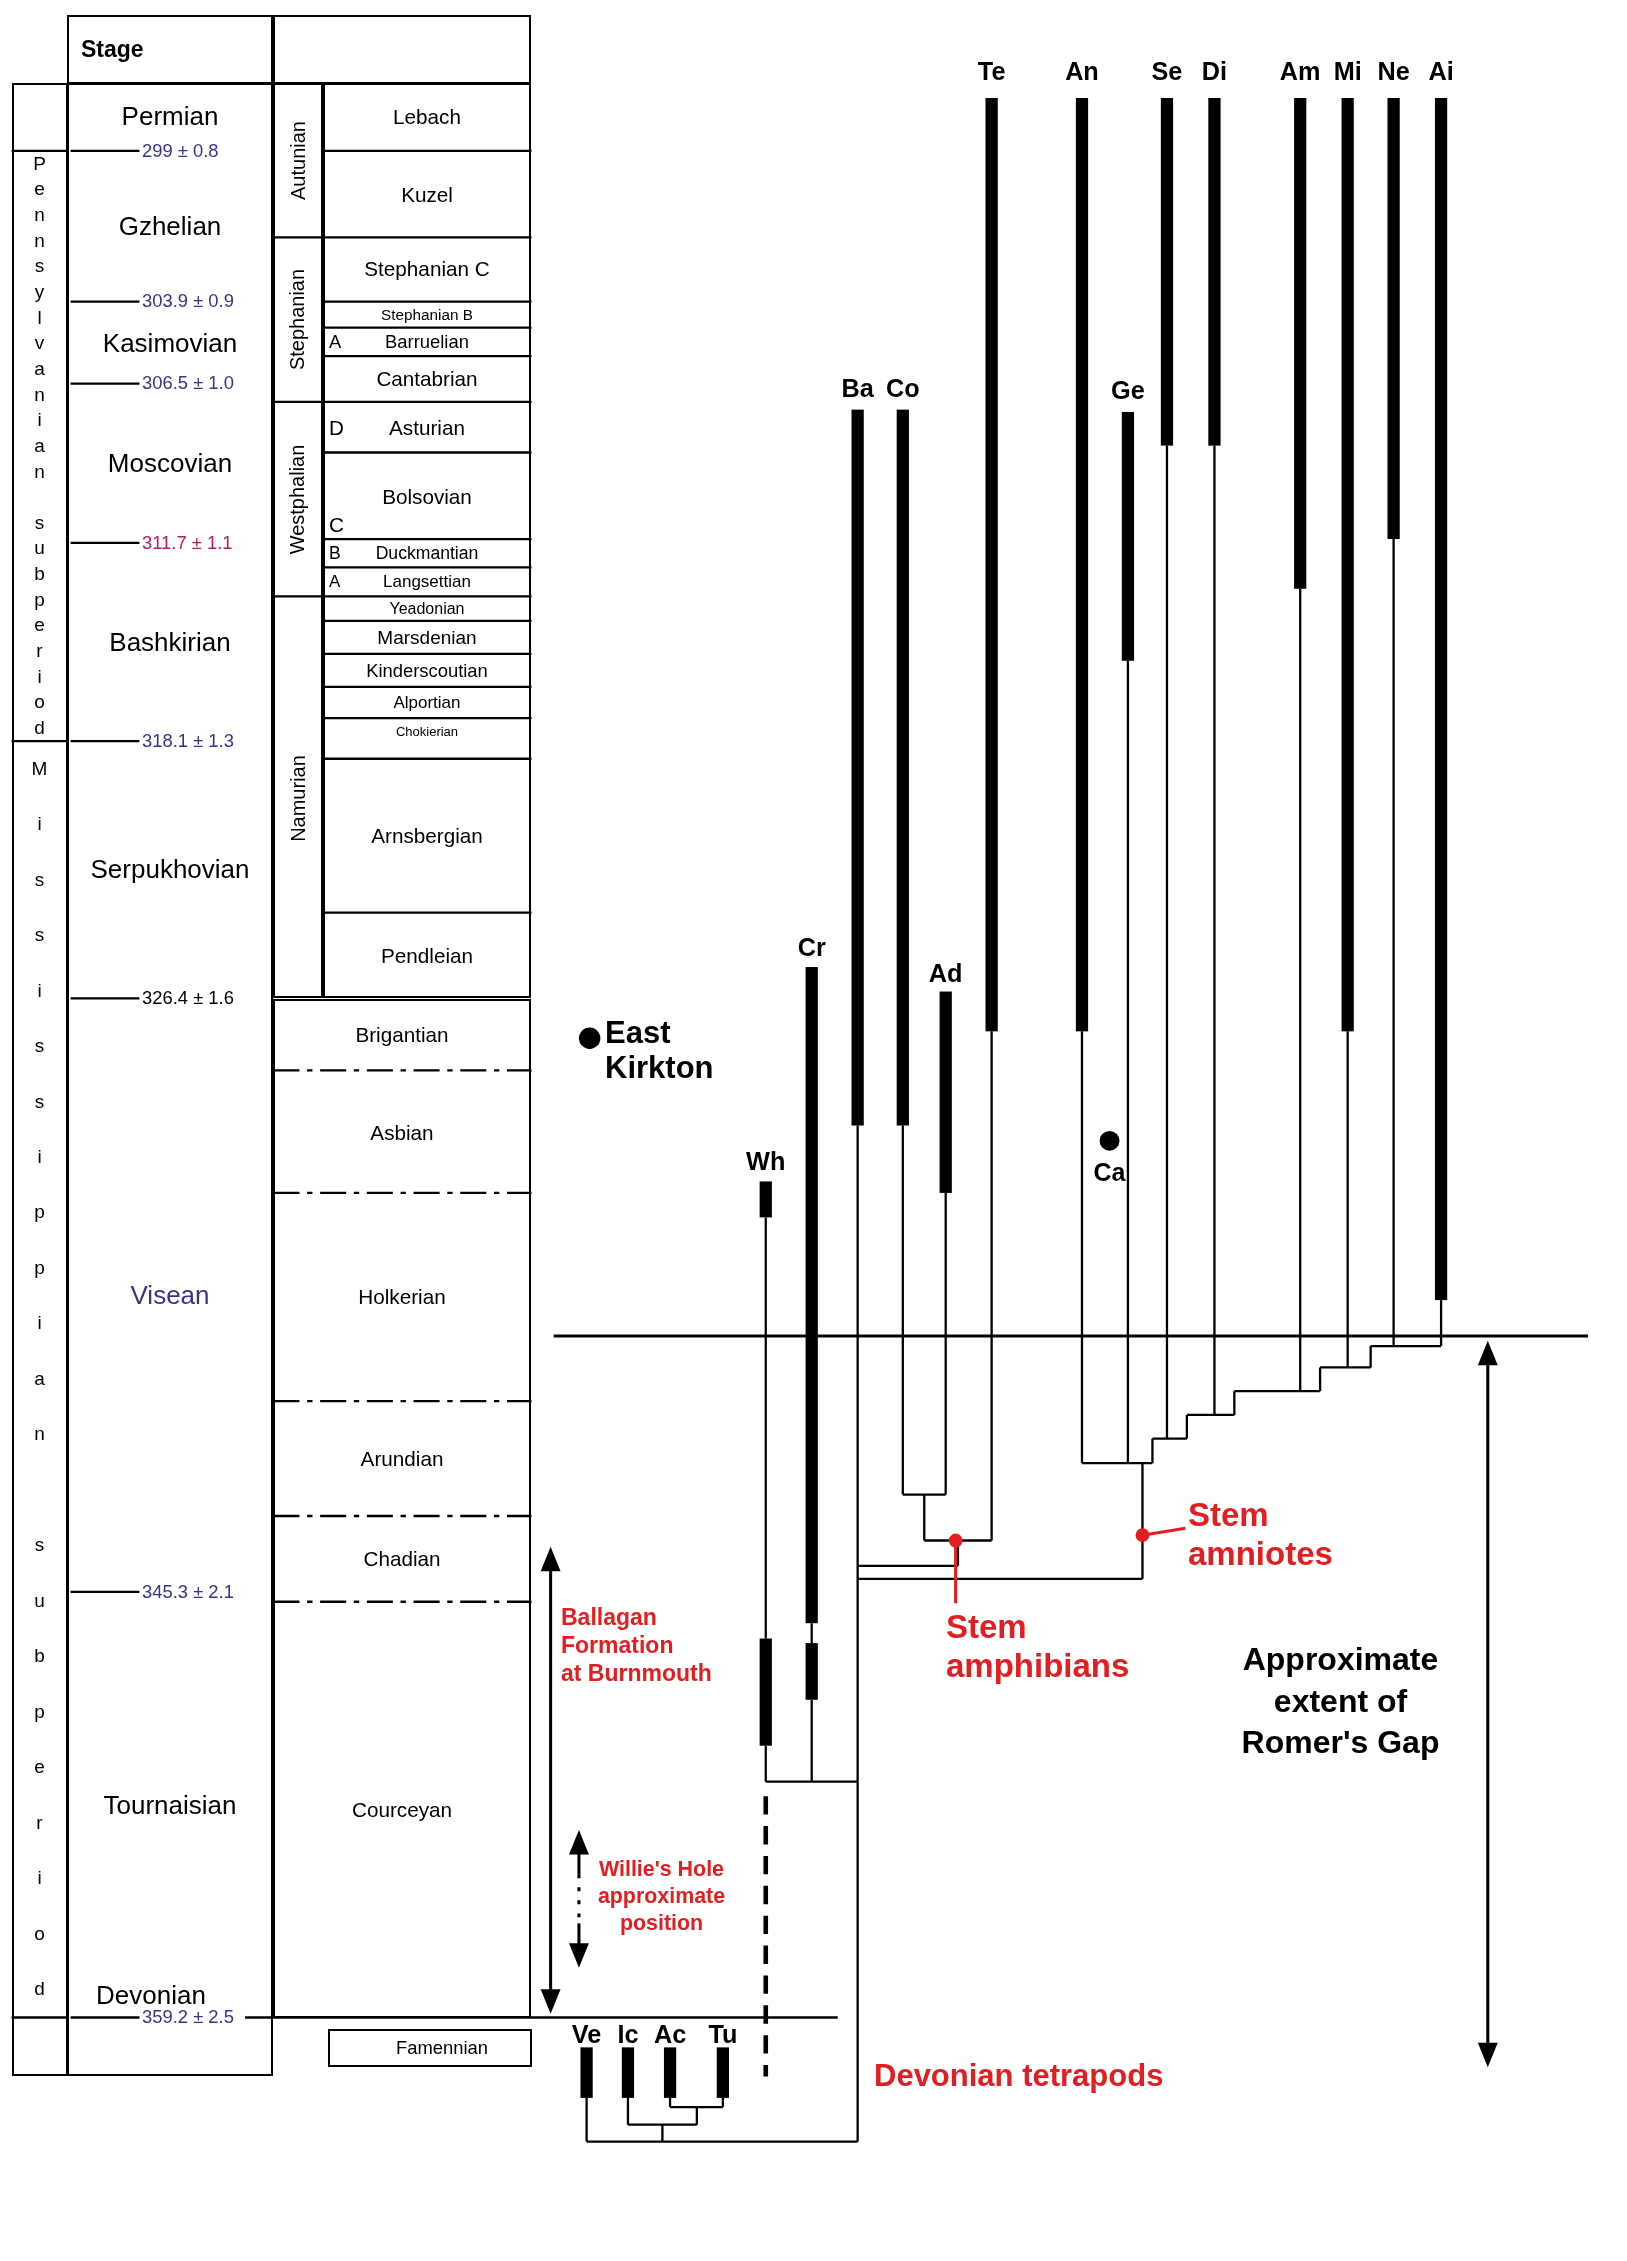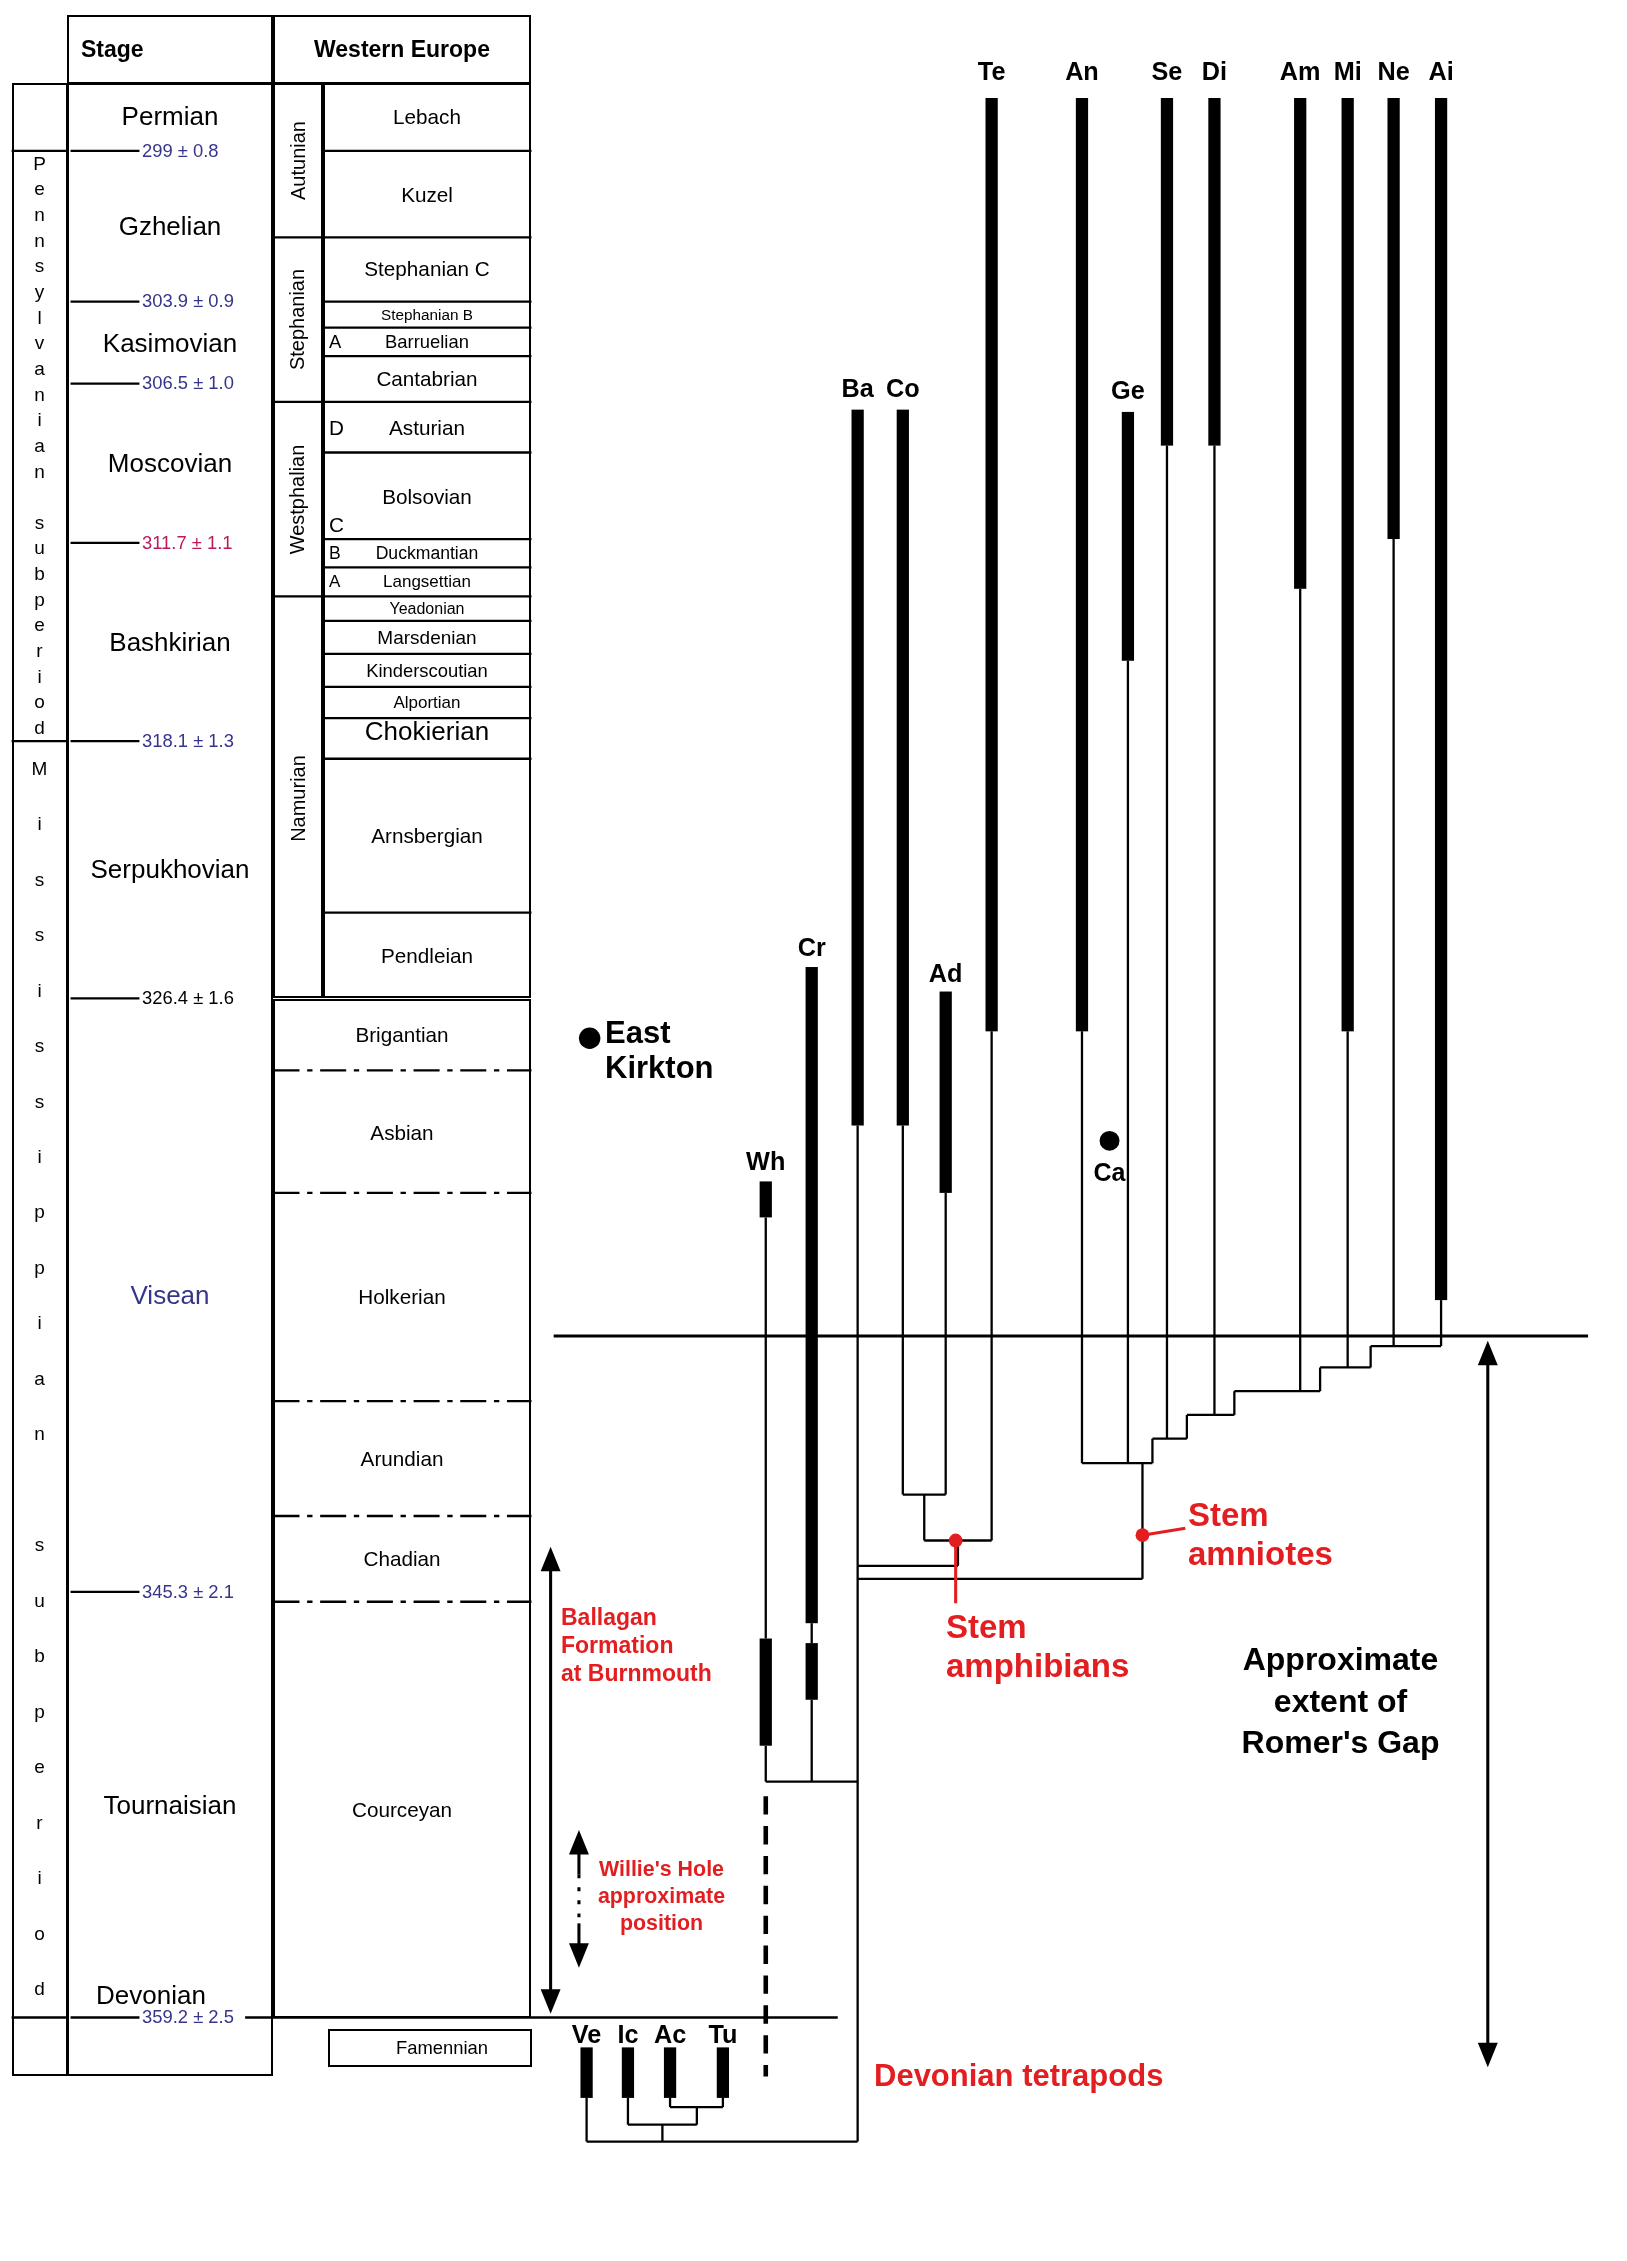--- a/index.html
+++ b/index.html
@@ -153,21 +153,20 @@
       <line x1="756" y1="2420" x2="756" y2="2448" stroke="#000" stroke-width="4" name="willies-hole-arrow-shaft"></line>
       <line x1="756" y1="2448" x2="756" y2="2512" stroke="#000" stroke-width="4" name="willies-hole-arrow-dotted" stroke-dasharray="5 12"></line>
       <line x1="756" y1="2512" x2="756" y2="2540" stroke="#000" stroke-width="4" name="willies-hole-arrow-shaft"></line>
       <polygon points="756,2570 743,2538 769,2538" fill="#000"></polygon>
     </svg>
 
   <div id="table-layer" class="abs" style="left:0;top:0;width:1628px;height:2261px;">
       <div class="box" style="left: 67px; top: 14.5px; width: 206px; height: 69px; position: absolute;"></div>
       <div class="box" style="left: 273px; top: 14.5px; width: 258px; height: 69px; position: absolute;"></div>
       <div class="abs" style="left: 81px; top: 14.5px; width: 192px; height: 69px; display: flex; align-items: center; font-size: 23px; font-weight: bold;">Stage</div>
-      <div class="abs flexc" style="left: 273px; top: 14.5px; width: 258px; height: 69px; font-size: 23px; font-weight: bold;">Western Europe</div>
       <div class="box" style="left: 11.5px; top: 83px; width: 56px; height: 1993px; position: absolute;"></div>
       <div class="box" style="left: 67px; top: 83px; width: 206px; height: 1993px; position: absolute;"></div>
       <div class="box" style="left: 273px; top: 83px; width: 50px; height: 915px; position: absolute;"></div>
       <div class="box" style="left: 323px; top: 83px; width: 208px; height: 915px; position: absolute;"></div>
       <div class="box" style="left: 273px; top: 999px; width: 258px; height: 1019px; position: absolute;"></div>
       <div class="box" style="left: 328px; top: 2029px; width: 204px; height: 38px; position: absolute;"></div>
       <div class="abs flexc" style="left: 338px; top: 2029px; width: 208px; height: 38px; font-size: 18.4px;">Famennian</div>
       <div class="abs" style="left: 11.5px; top: 151px; width: 56px; height: 590px; display: flex; flex-direction: column; justify-content: space-around; align-items: center; font-size: 19px;">
         <span>P</span>
         <span>e</span>
@@ -254,21 +253,21 @@
       <div class="abs flexc" style="left: 323px; top: 328px; width: 208px; height: 28px; font-size: 18.4px; position: absolute;">Barruelian<span style="position: absolute; left: 6.1px; font-size: 18.4px; top: 50%; transform: translateY(-50%);">A</span></div>
       <div class="abs flexc" style="left: 323px; top: 356px; width: 208px; height: 46px; font-size: 20.7px;">Cantabrian</div>
       <div class="abs flexc" style="left: 323px; top: 402px; width: 208px; height: 51px; font-size: 20.7px; position: absolute;">Asturian<span style="position: absolute; left: 6.1px; font-size: 20.7px; top: 50%; transform: translateY(-50%);">D</span></div>
       <div class="abs flexc" style="left: 323px; top: 453px; width: 208px; height: 87px; font-size: 20.7px; position: absolute;">Bolsovian<span style="position: absolute; left: 6.1px; font-size: 20.7px; bottom: 3.1px;">C</span></div>
       <div class="abs flexc" style="left: 323px; top: 539px; width: 208px; height: 28px; font-size: 17.6px; position: absolute;">Duckmantian<span style="position: absolute; left: 6.1px; font-size: 17.6px; top: 50%; transform: translateY(-50%);">B</span></div>
       <div class="abs flexc" style="left: 323px; top: 567px; width: 208px; height: 29px; font-size: 17px; position: absolute;">Langsettian<span style="position: absolute; left: 6.1px; font-size: 17px; top: 50%; transform: translateY(-50%);">A</span></div>
       <div class="abs flexc" style="left: 323px; top: 597px; width: 208px; height: 24.5px; font-size: 16px;">Yeadonian</div>
       <div class="abs flexc" style="left: 323px; top: 621px; width: 208px; height: 33px; font-size: 19px;">Marsdenian</div>
       <div class="abs flexc" style="left: 323px; top: 654px; width: 208px; height: 33px; font-size: 18.4px;">Kinderscoutian</div>
       <div class="abs flexc" style="left: 323px; top: 687px; width: 208px; height: 31px; font-size: 17px;">Alportian</div>
-      <div class="abs flexc" style="left: 323px; top: 718px; width: 208px; height: 26px; font-size: 26px;">Chokierian</div>
+      <div class="abs flexc" style="left: 323px; top: 718px; width: 208px; height: 26px; font-size: 13px;">Chokierian</div>
       <div class="abs flexc" style="left: 323px; top: 759px; width: 208px; height: 154px; font-size: 20.7px;">Arnsbergian</div>
       <div class="abs flexc" style="left: 323px; top: 913px; width: 208px; height: 86px; font-size: 20.7px;">Pendleian</div>
       <div class="abs flexc" style="left: 273px; top: 999px; width: 258px; height: 72px; font-size: 20.7px;">Brigantian</div>
       <div class="abs flexc" style="left: 273px; top: 1071px; width: 258px; height: 123px; font-size: 20.7px;">Asbian</div>
       <div class="abs flexc" style="left: 273px; top: 1193px; width: 258px; height: 208px; font-size: 20.7px;">Holkerian</div>
       <div class="abs flexc" style="left: 273px; top: 1401px; width: 258px; height: 115px; font-size: 20.7px;">Arundian</div>
       <div class="abs flexc" style="left: 273px; top: 1516px; width: 258px; height: 86px; font-size: 20.7px; text-align: center;">Chadian</div>
       <div class="abs flexc" style="left: 273px; top: 1602px; width: 258px; height: 416px; font-size: 20.7px;">Courceyan</div>
     </div>
 

